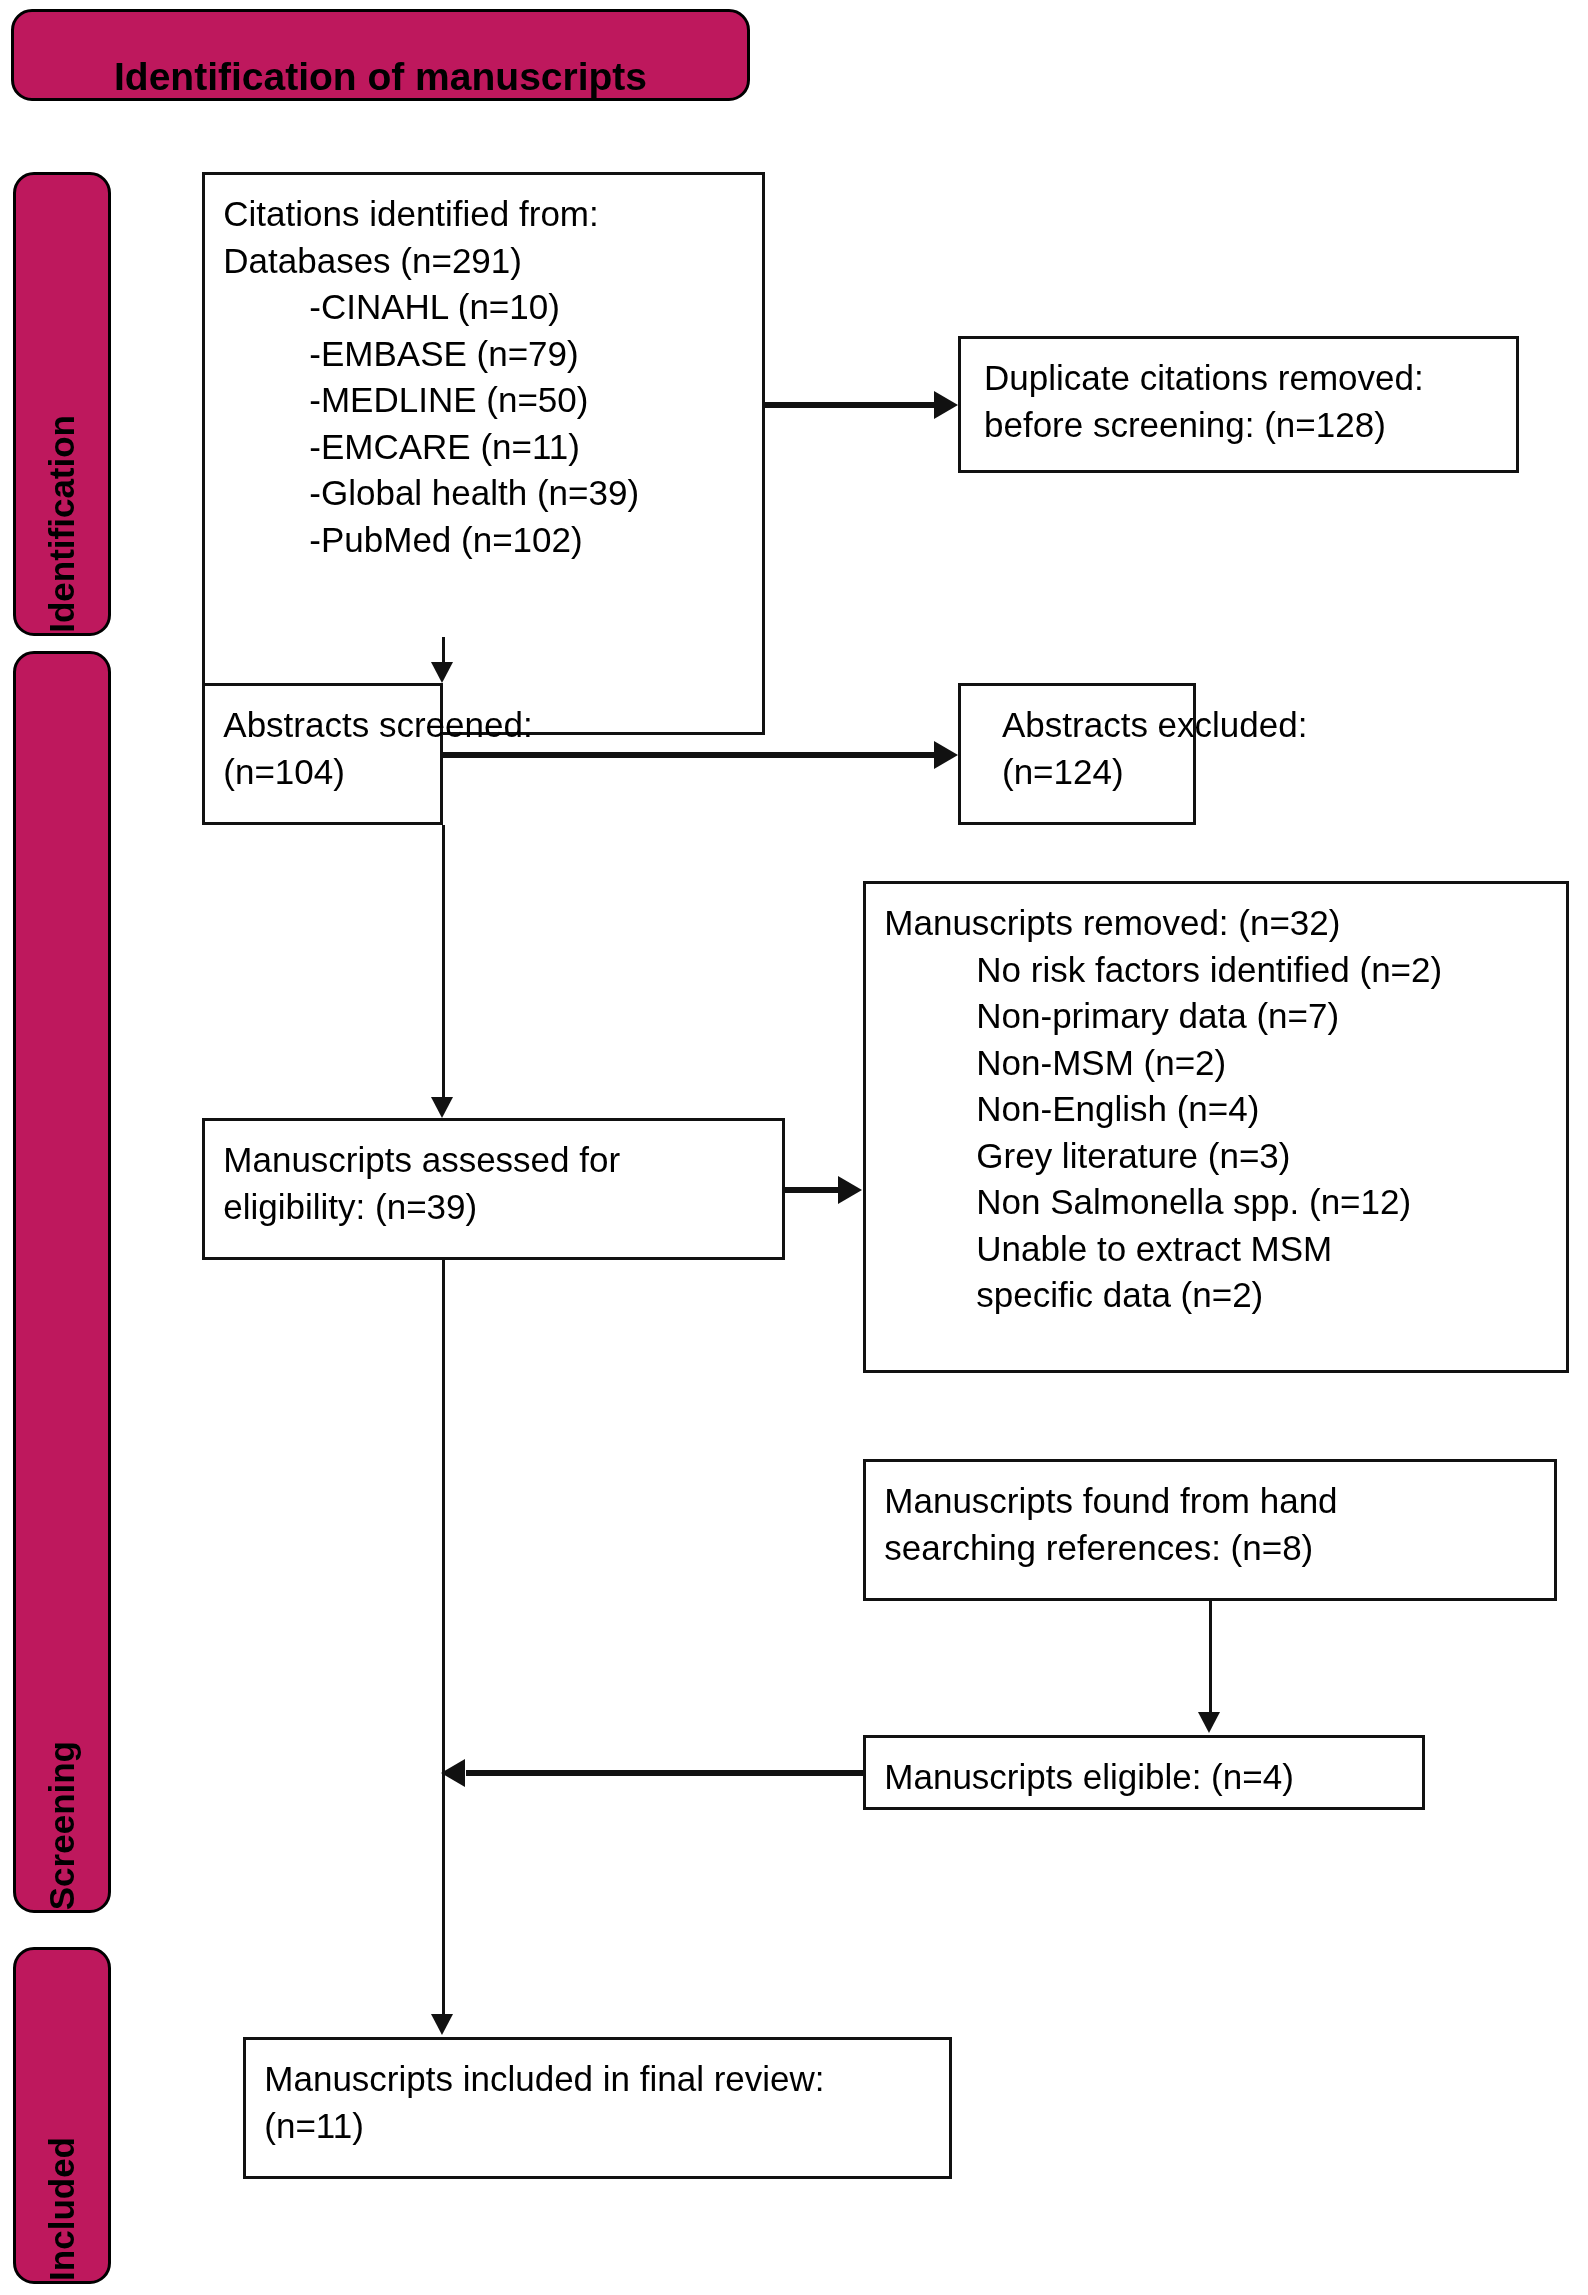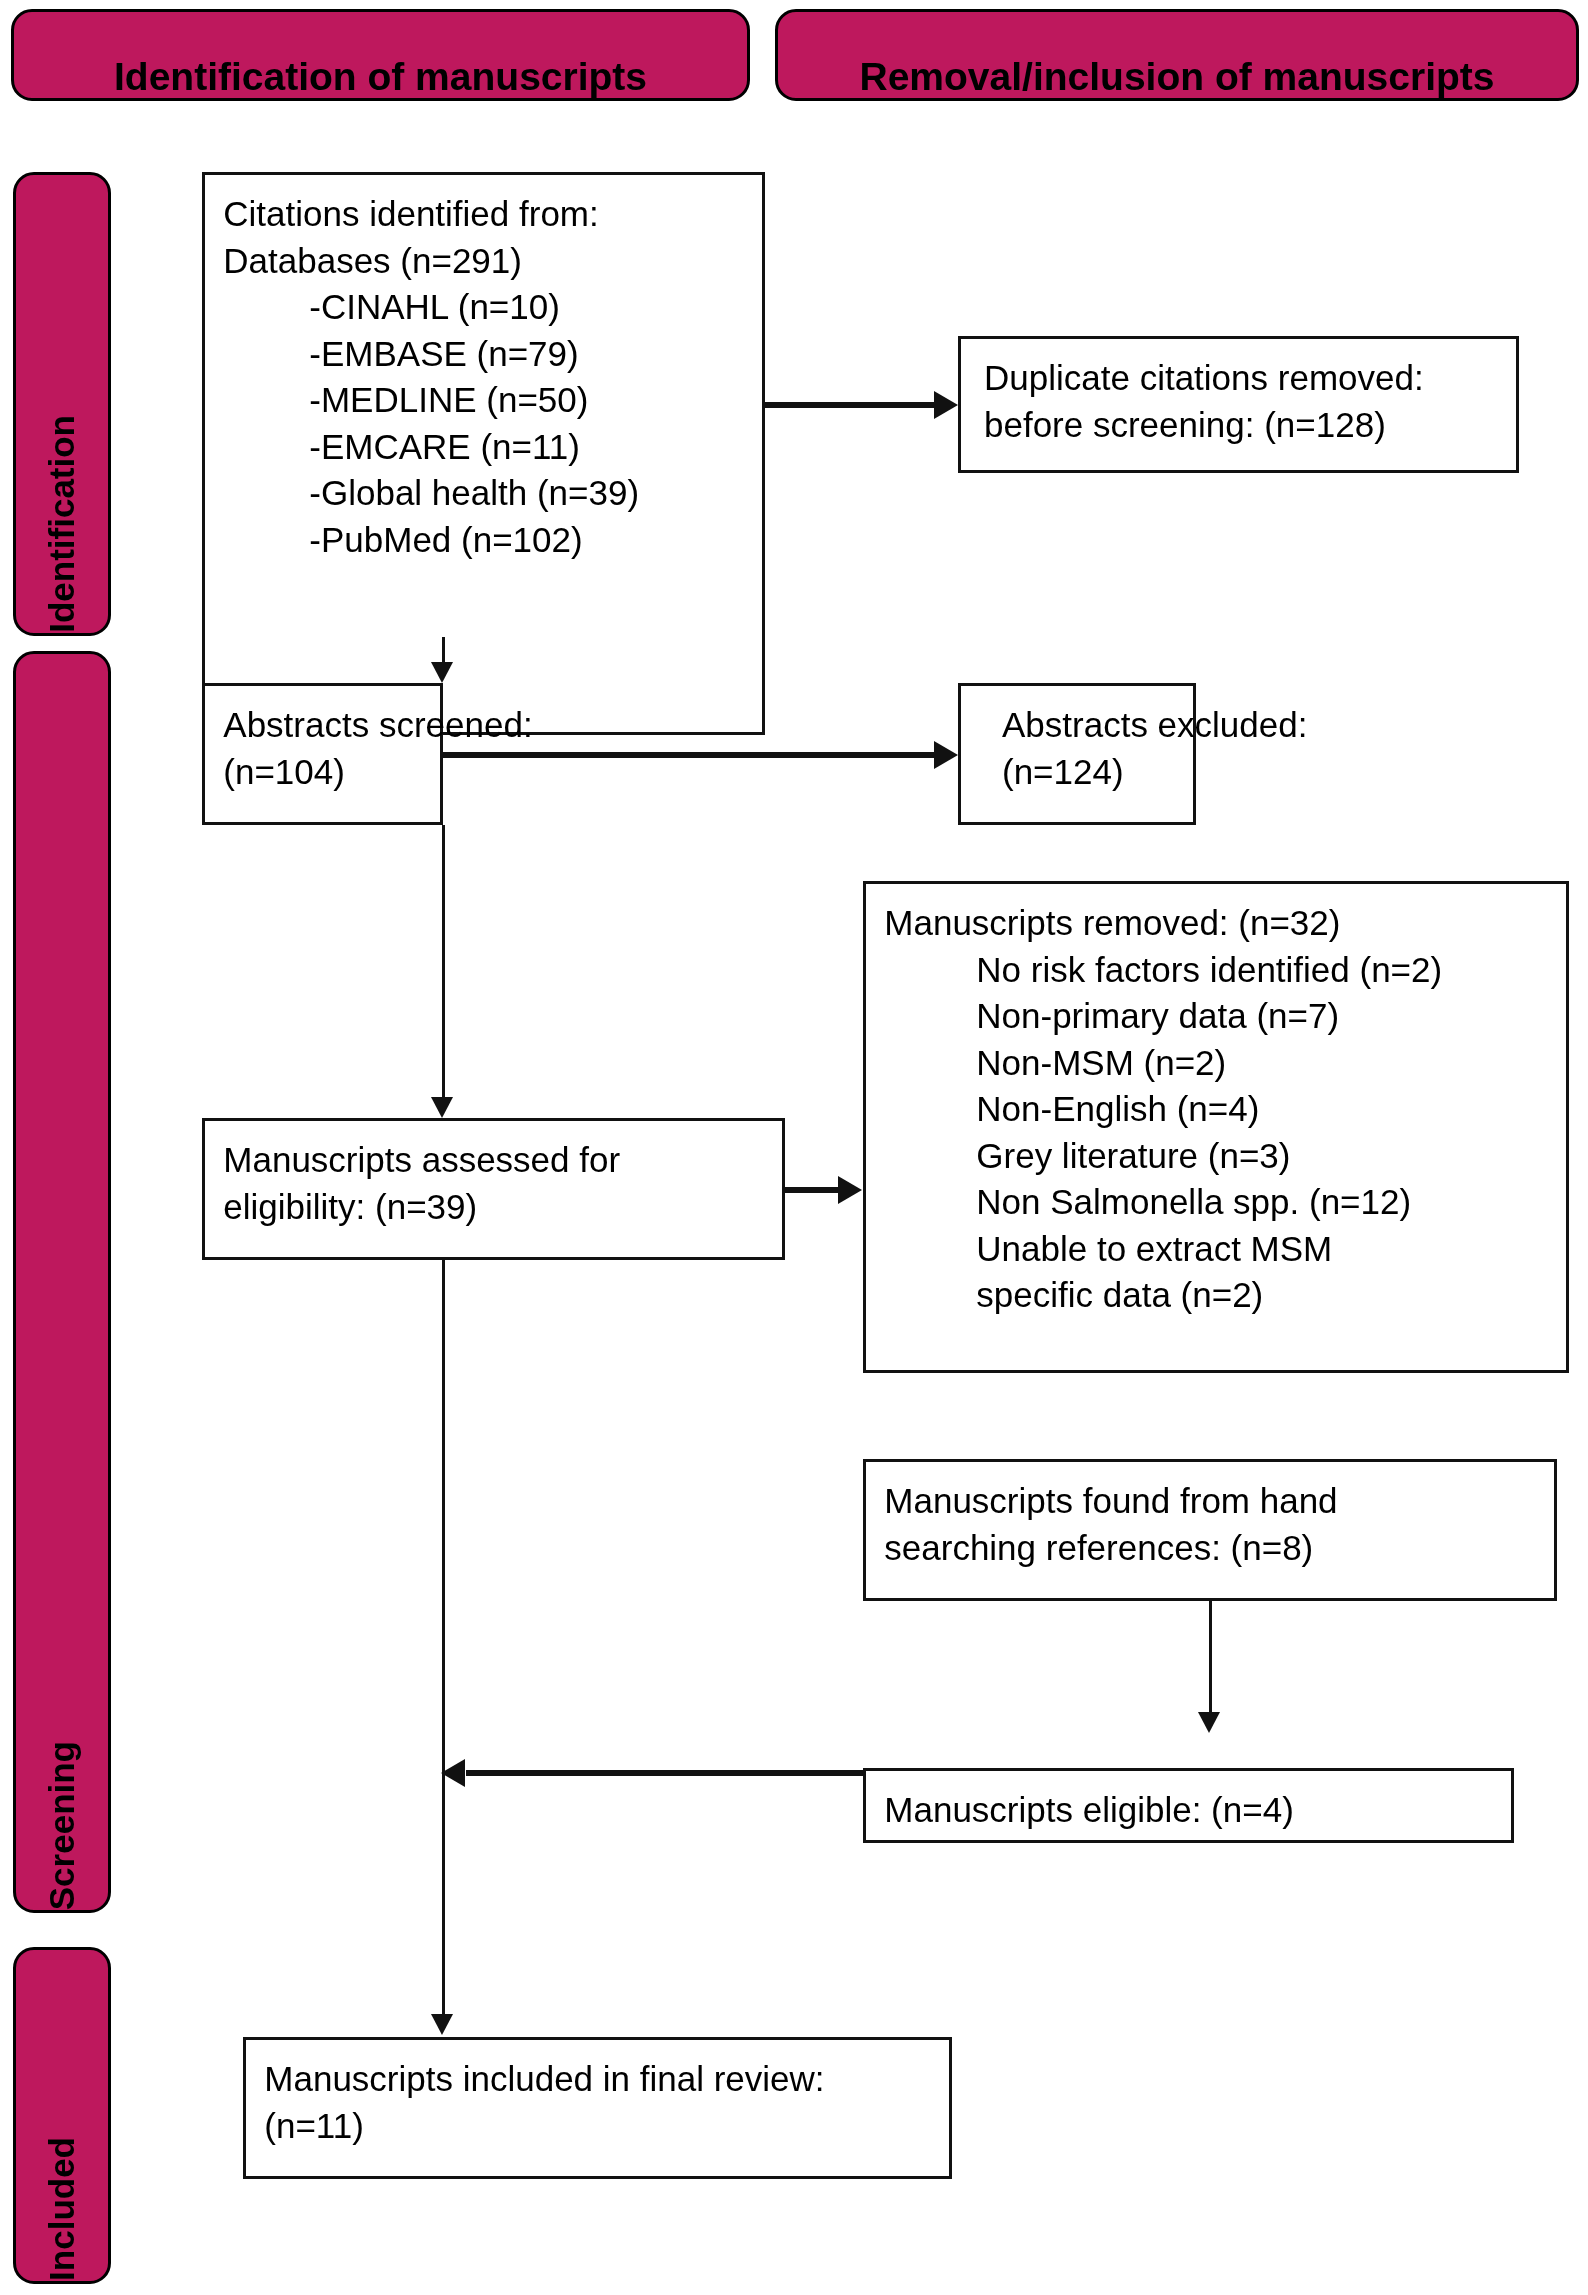--- a/index.html
+++ b/index.html
@@ -79,23 +79,20 @@
 </style>
 </head>
 <body>
 
 <div id="canvas">
 
   <div class="banner" style="left:11px; top:8.6px; width:739px; height:92px;">
     <span class="btxt">Identification of manuscripts</span>
   </div>
 
-  <div class="banner" style="left:775px; top:8.6px; width:804px; height:92px;">
-    <span class="btxt">Removal/inclusion of manuscripts</span>
-  </div>
 
   <div class="banner vbanner" style="left:13.4px; top:172px; width:98px; height:464px;">
     <span class="btxt">Identification</span>
   </div>
 
   <div class="banner vbanner" style="left:13.4px; top:651px; width:98px; height:1262px;">
     <span class="btxt">Screening</span>
   </div>
 
   <div class="banner vbanner" style="left:13.4px; top:1947px; width:98px; height:337px;">
@@ -158,21 +155,21 @@
   <div class="arrow-down" style="left:431px; top:1097px;"></div>
 
   <div class="hline thick" style="left:785px; top:1187px; width:55px;"></div>
   <div class="arrow-right" style="left:838px; top:1176px;"></div>
 
   <div class="box" style="left:863px; top:1459px; width:694px; height:142px;">
     <div class="line">Manuscripts found from hand</div>
     <div class="line">searching references: (n=8)</div>
   </div>
 
-  <div class="box" style="left:863px; top:1735px; width:651px; height:75px;margin-top:33px;">
+  <div class="box" style="left:863px; top:1735px; width:562px; height:75px;">
     <div class="line">Manuscripts eligible: (n=4)</div>
   </div>
 
   <div class="vline" style="left:1209px; top:1601px; width:3.1px; height:112px;"></div>
   <div class="arrow-down" style="left:1198px; top:1712px;"></div>
 
   <div class="hline thick" style="left:466px; top:1770px; width:397px;"></div>
   <div class="arrow-left" style="left:441px; top:1759px;"></div>
 
   <div class="box" style="left:243px; top:2037px; width:709px; height:142px;">

